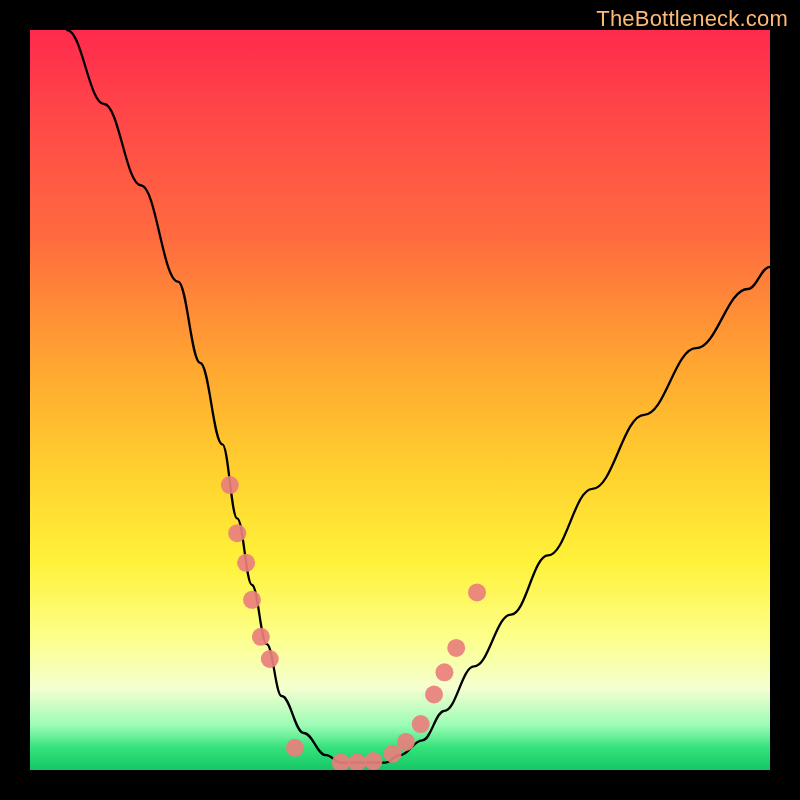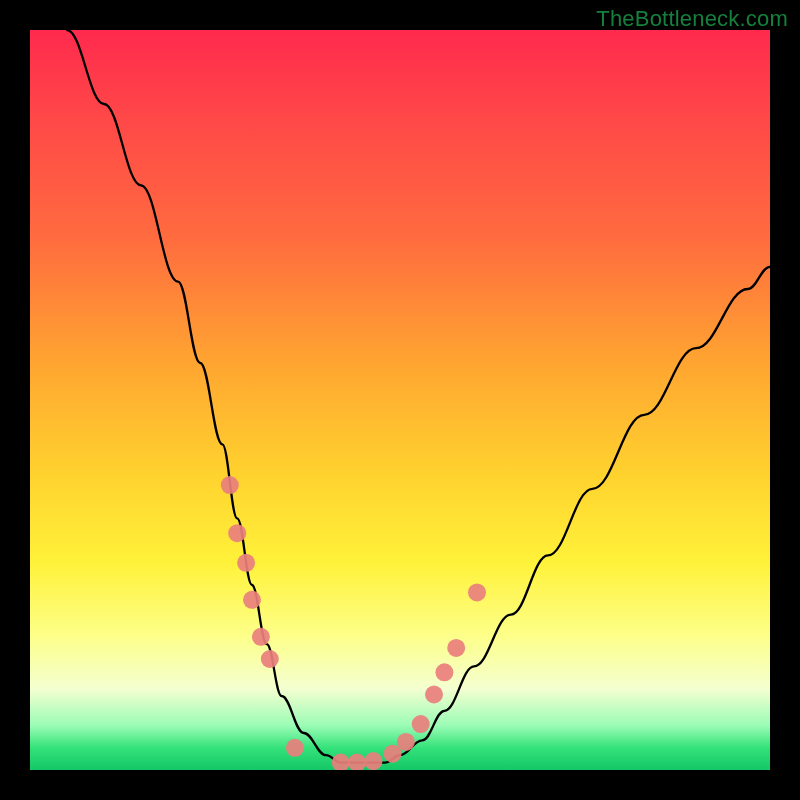--- a/index.html
+++ b/index.html
@@ -40,21 +40,21 @@
       #f4ffd0 89%,
       #9bfcb5 94%,
       #34e27a 97%,
       #14c765 100%
     );
   }
   .watermark {
     position: absolute;
     top: 6px;
     right: 12px;
-    color: #15803d;
+    color: #fdba74;
     font-size: 22px;
     letter-spacing: 0.2px;
     font-weight: 400;
     user-select: none;
   }
   svg.curve {
     position: absolute;
     inset: 0;
     width: 100%;
     height: 100%;

